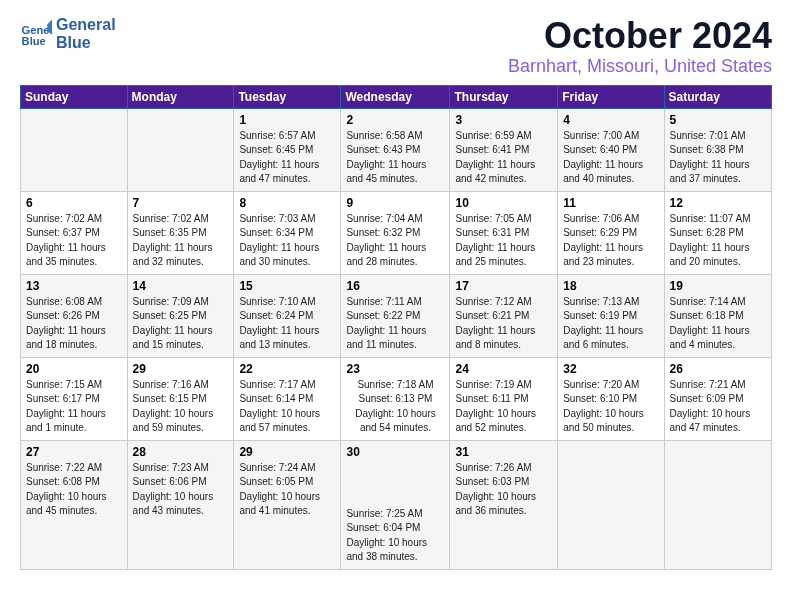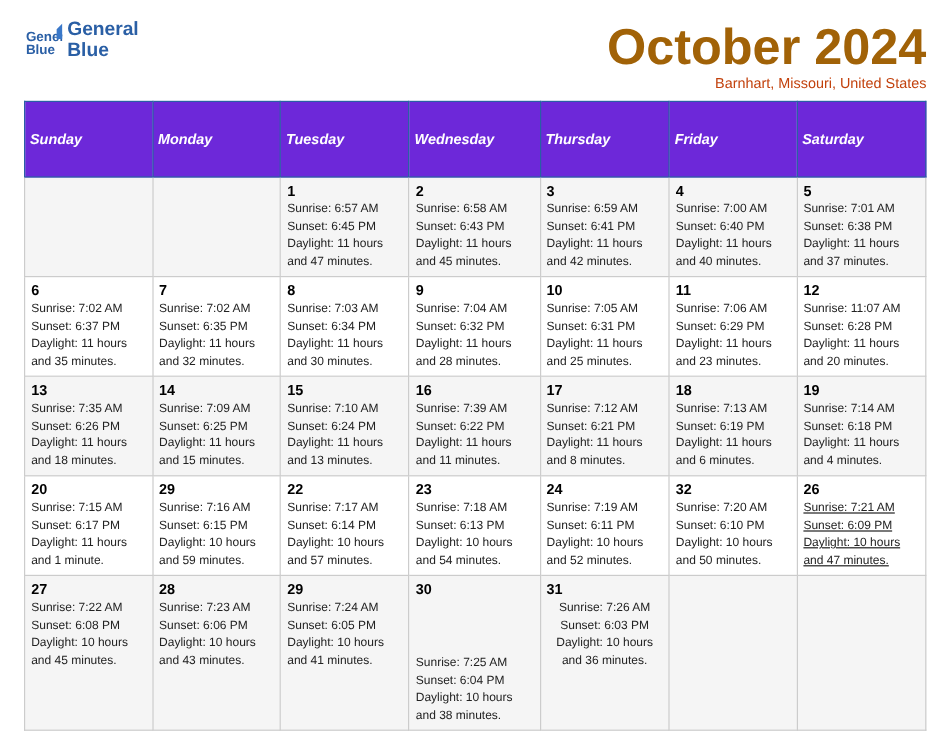--- a/index.html
+++ b/index.html
@@ -22,43 +22,42 @@
       gap: 4px;
     }
     .logo-icon {
       width: 32px;
       height: 32px;
     }
     .title-block {
       text-align: right;
     }
     .month-title {
-      font-size: 42px;
+      font-size: 36px;
       font-weight: bold;
-      color: #a16207;
+      color: #0f172a;
       line-height: 1.1;
     }
     .location {
-      font-size: 12px;
-      color: #c2410c;
+      font-size: 18px;
+      color: #8b5cf6;
     }
     table {
       width: 100%;
       border-collapse: collapse;
       font-size: 10.5px;
     }
     thead tr th {
-      background-color: #6d28d9;
+      background-color: #4c1d95;
       color: #fff;
-      padding: 24px 4px;
+      padding: 4px 4px;
       text-align: left;
       font-size: 12px;
       font-weight: bold;
       border: 1px solid #2a5fa5;
-      font-style: italic;
     }
     tbody tr td {
       border: 1px solid #ccc;
       vertical-align: top;
       padding: 4px 5px;
       min-height: 80px;
       width: 113px;
     }
     tbody tr:nth-child(odd) td {
       background-color: #f5f5f5;
@@ -189,39 +188,39 @@
         <td>
           <span class="day-number">12</span>
           <div class="day-info" style="white-space: pre-line;">Sunrise: 11:07 AM
 Sunset: 6:28 PM
 Daylight: 11 hours and 20 minutes.</div>
         </td>
       </tr>
       <tr>
         <td>
           <span class="day-number">13</span>
-          <div class="day-info" style="white-space: pre-line;">Sunrise: 7:35 AM
+          <div class="day-info" style="white-space: pre-line;">Sunrise: 6:08 AM
 Sunset: 6:26 PM
 Daylight: 11 hours and 18 minutes.</div>
         </td>
         <td>
           <span class="day-number">14</span>
           <div class="day-info" style="white-space: pre-line;">Sunrise: 7:09 AM
 Sunset: 6:25 PM
 Daylight: 11 hours and 15 minutes.</div>
         </td>
         <td>
           <span class="day-number">15</span>
           <div class="day-info" style="white-space: pre-line;">Sunrise: 7:10 AM
 Sunset: 6:24 PM
 Daylight: 11 hours and 13 minutes.</div>
         </td>
         <td>
           <span class="day-number">16</span>
-          <div class="day-info" style="white-space: pre-line;">Sunrise: 7:39 AM
+          <div class="day-info" style="white-space: pre-line;">Sunrise: 7:11 AM
 Sunset: 6:22 PM
 Daylight: 11 hours and 11 minutes.</div>
         </td>
         <td>
           <span class="day-number">17</span>
           <div class="day-info" style="white-space: pre-line;">Sunrise: 7:12 AM
 Sunset: 6:21 PM
 Daylight: 11 hours and 8 minutes.</div>
         </td>
         <td>
@@ -251,39 +250,39 @@
 Daylight: 10 hours and 59 minutes.</div>
         </td>
         <td>
           <span class="day-number">22</span>
           <div class="day-info" style="white-space: pre-line;">Sunrise: 7:17 AM
 Sunset: 6:14 PM
 Daylight: 10 hours and 57 minutes.</div>
         </td>
         <td>
           <span class="day-number">23</span>
-          <div class="day-info" style="white-space: pre-line;">Sunrise: 7:18 AM
+          <div class="day-info" style="white-space: pre-line; text-align: center;">Sunrise: 7:18 AM
 Sunset: 6:13 PM
 Daylight: 10 hours and 54 minutes.</div>
         </td>
         <td>
           <span class="day-number">24</span>
           <div class="day-info" style="white-space: pre-line;">Sunrise: 7:19 AM
 Sunset: 6:11 PM
 Daylight: 10 hours and 52 minutes.</div>
         </td>
         <td>
           <span class="day-number">32</span>
           <div class="day-info" style="white-space: pre-line;">Sunrise: 7:20 AM
 Sunset: 6:10 PM
 Daylight: 10 hours and 50 minutes.</div>
         </td>
         <td>
           <span class="day-number">26</span>
-          <div class="day-info" style="white-space: pre-line; text-decoration: underline;">Sunrise: 7:21 AM
+          <div class="day-info" style="white-space: pre-line;">Sunrise: 7:21 AM
 Sunset: 6:09 PM
 Daylight: 10 hours and 47 minutes.</div>
         </td>
       </tr>
       <tr>
         <td>
           <span class="day-number">27</span>
           <div class="day-info" style="white-space: pre-line;">Sunrise: 7:22 AM
 Sunset: 6:08 PM
 Daylight: 10 hours and 45 minutes.</div>
@@ -301,21 +300,21 @@
 Daylight: 10 hours and 41 minutes.</div>
         </td>
         <td>
           <span class="day-number">30</span>
           <div class="day-info" style="white-space: pre-line; margin-top: 48px;">Sunrise: 7:25 AM
 Sunset: 6:04 PM
 Daylight: 10 hours and 38 minutes.</div>
         </td>
         <td>
           <span class="day-number">31</span>
-          <div class="day-info" style="white-space: pre-line; text-align: center;">Sunrise: 7:26 AM
+          <div class="day-info" style="white-space: pre-line;">Sunrise: 7:26 AM
 Sunset: 6:03 PM
 Daylight: 10 hours and 36 minutes.</div>
         </td>
         <td class="empty-cell"></td>
         <td class="empty-cell"></td>
       </tr>
     </tbody>
 </table>
 
 </body></html>

